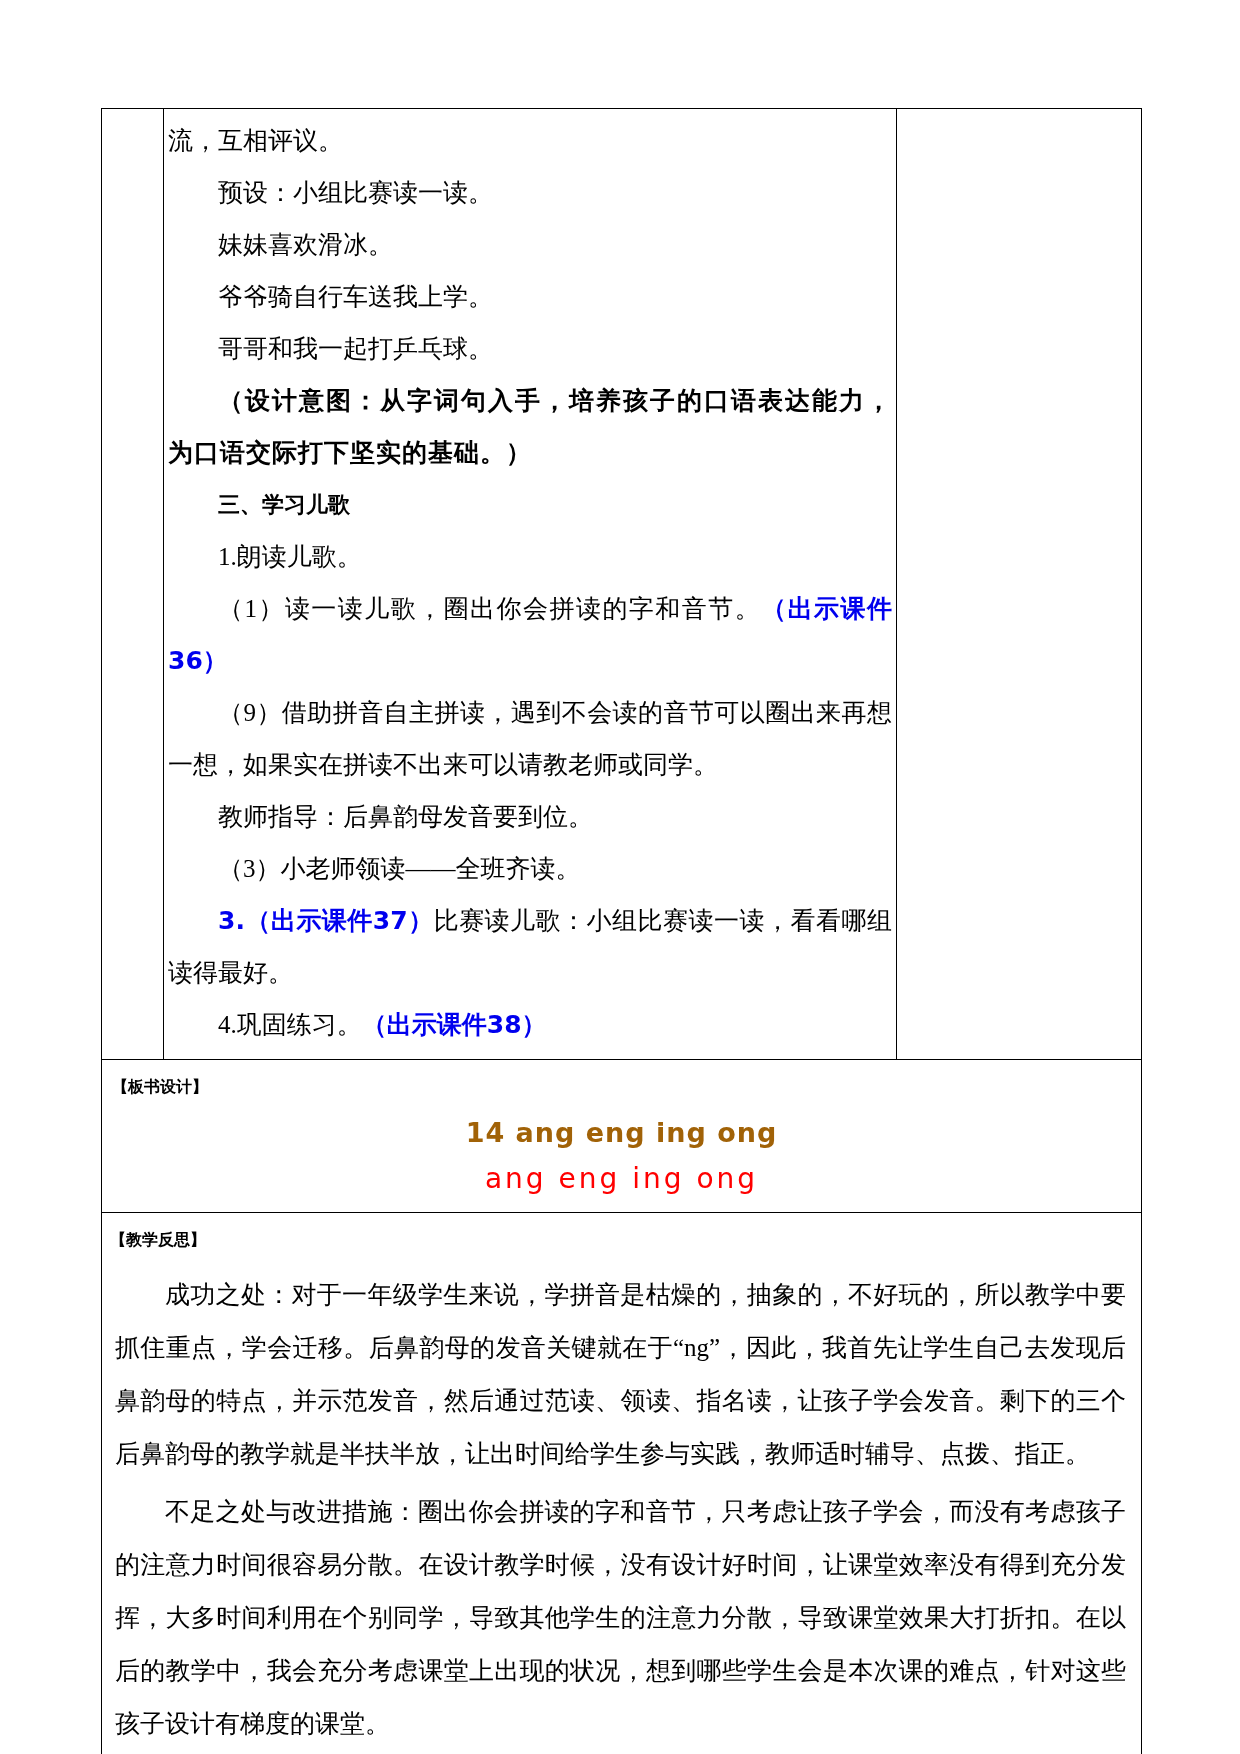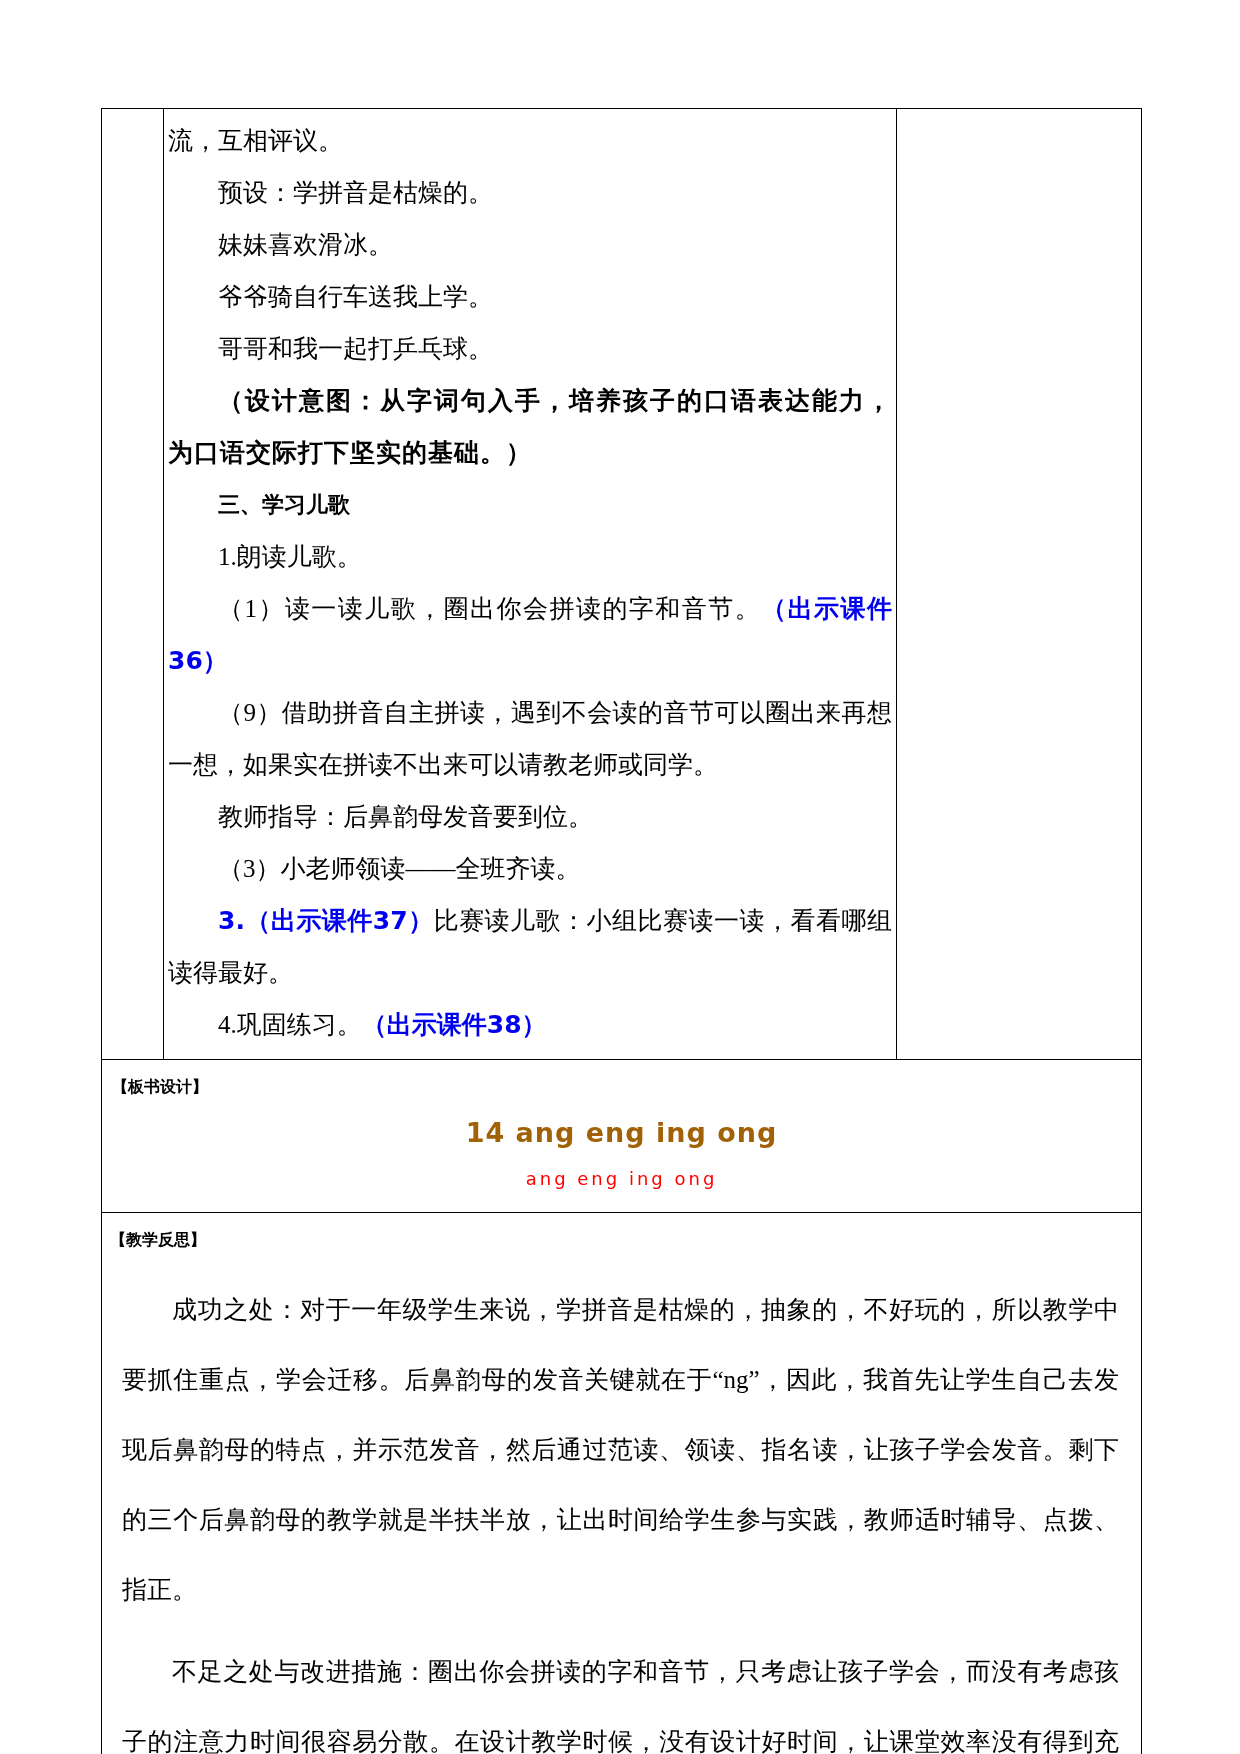--- a/index.html
+++ b/index.html
@@ -100,32 +100,32 @@
     font-size: 27px;
     line-height: 46px;
     text-align: center;
     margin: 0;
     letter-spacing: 1px;
   }
   .board-line2 {
     color: #ff0000;
     font-family: "DejaVu Sans", "Liberation Sans", sans-serif;
     font-weight: normal;
-    font-size: 18px;
+    font-size: 28px;
     line-height: 46px;
     text-align: center;
     margin: 0;
     letter-spacing: 3px;
   }
 
   
   .reflect-p {
     font-size: 25px;
-    line-height: 70px;
-    margin: 12px;
+    line-height: 53px;
+    margin: 5px;
     text-align: justify;
     text-indent: 50px;
     padding: 0 8px 0 6px;
   }
   .reflect-wrap { padding: 4px 2px 10px 2px; }
 
   .empty-cell { height: 100%; }
 </style>
 </head>
 <body>
@@ -137,21 +137,21 @@
 
       <tr>
         <td class="col-narrow">
           <div class="empty-cell"></div>
         </td>
         <td class="col-main">
           <div class="cell-pad">
 
             <p class="p indent0">流，互相评议。</p>
 
-            <p class="p indent2">预设：学拼音是枯燥的。</p>
+            <p class="p indent2">预设：小组比赛读一读。</p>
 
             <p class="p indent2">妹妹喜欢滑冰。</p>
 
             <p class="p indent2">爷爷骑自行车送我上学。</p>
 
             <p class="p indent2">哥哥和我一起打乒乓球。</p>
 
             <p class="p indent2 kai"><span class="kai-head">（设计意图：</span><span>从字词句入手，培养孩子的口语表达能力，为口语交际打下坚实的基础。）</span></p>
 
             <p class="sec-title">三、学习儿歌</p>

